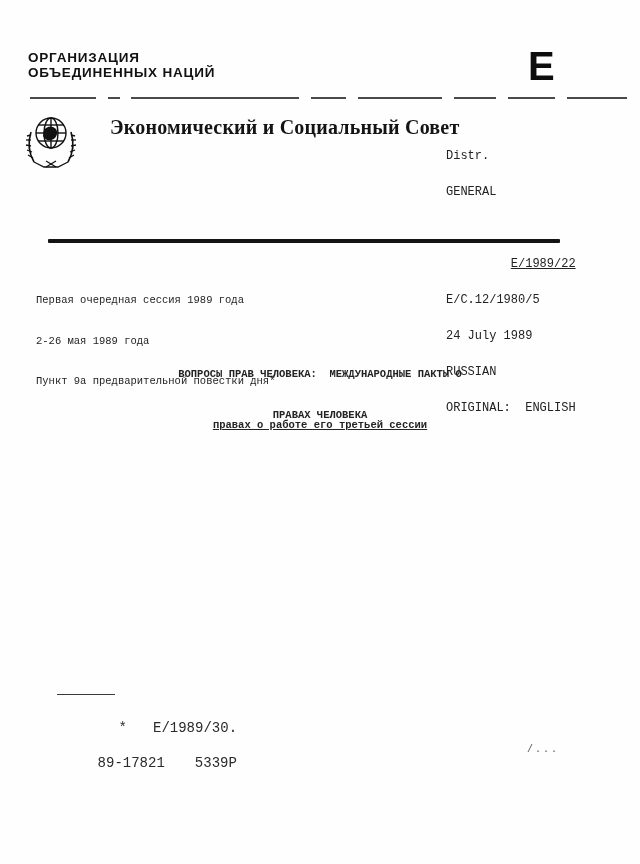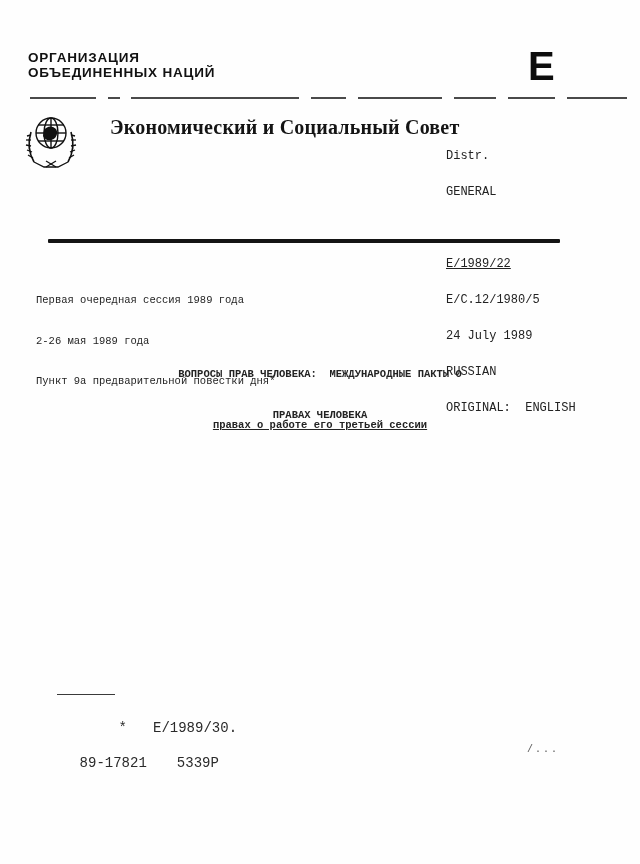--- a/index.html
+++ b/index.html
@@ -37,21 +37,21 @@
     opacity:.85;
   }
   .council-title{
     font-family:Liberation Serif, serif;
     font-weight:bold;font-size:20px;letter-spacing:0.2px;color:#141414;
     white-space:nowrap;
   }
   .distr{
     font-size:12px;line-height:12px;white-space:pre;color:#222;
   }
-  .distr .sym{text-decoration:underline;}
+  .distr .sym{text-decoration:underline;text-align:right;}
   .thick-rule{height:4px;background:#141414;border-radius:1px;}
   .mono10{font-size:10.5px;line-height:13.5px;white-space:pre;color:#232323;}
   .centered{text-align:center;}
   .underlined{text-decoration:underline;}
   .bold-ish{font-weight:bold;}
   .foot-sep{height:1px;background:#3a3a3a;}
   .tiny{font-size:14px;color:#2a2a2a;white-space:pre;}
   .cont{font-size:10px;color:#555;letter-spacing:2px;}
 </style>
 </head>
@@ -130,19 +130,19 @@
   <div class="abs mono10 centered bold-ish" style="left:70px;top:392px;width:500px;">
     <div class="underlined">правах о работе его третьей сессии</div>
   </div>
 
   <div class="abs foot-sep" style="left:57px;top:694px;width:58px;"></div>
 
   <div class="abs tiny" style="left:85px;top:704px;">
     <span>*</span><span style="display:inline-block;width:26px;"></span><span>Е/1989/30.</span>
   </div>
 
-  <div class="abs tiny" style="left:46px;top:739px;text-align:right;">
+  <div class="abs tiny" style="left:64px;top:739px;text-align:right;">
     <span>89-17821</span><span style="display:inline-block;width:30px;"></span><span>5339Р</span>
   </div>
 
   <div class="abs cont" style="left:527px;top:744px;">/...</div>
 
 </div>
 
 </body></html>

